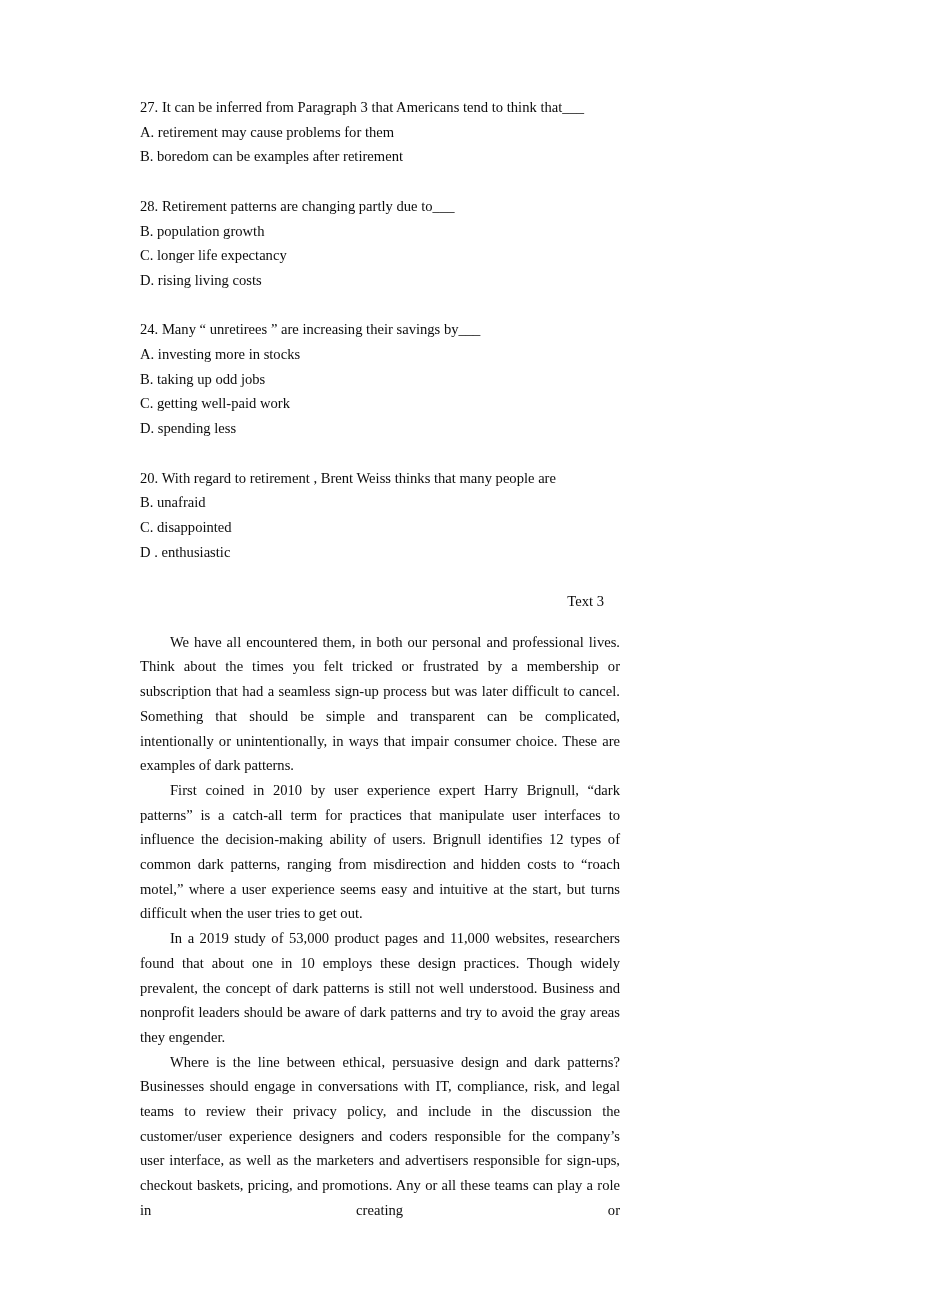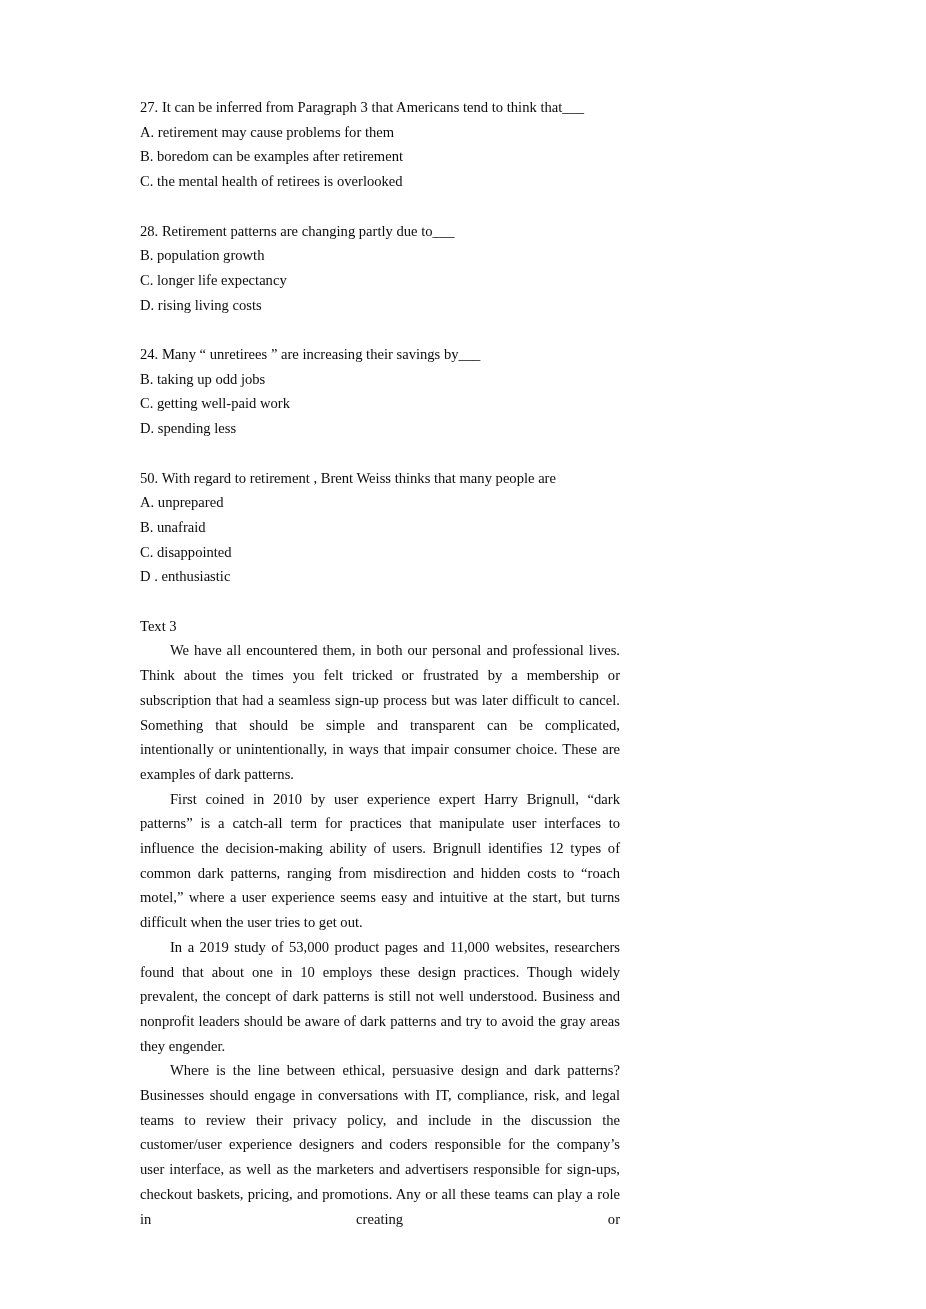--- a/index.html
+++ b/index.html
@@ -21,24 +21,24 @@
     overflow: hidden;
   }
   .question {
     margin: 0 0 24.7px 0;
   }
   .question p {
     margin: 0;
     white-space: nowrap;
   }
   .passage-title {
-    margin: 0;
+    margin: 16px;
     font-size: inherit;
     font-weight: 400;
-    text-align: left;
+    text-align: right;
   }
   .passage p.para {
     margin: 0;
     text-align: justify;
     text-indent: 30px;
   }
   .passage p.para-cut {
     text-align-last: justify;
   }
 </style>
@@ -46,40 +46,39 @@
 <body>
 
 <div class="page">
 
   <section class="questions">
 
     <div class="question">
       <p>27. It can be inferred from Paragraph 3 that Americans tend to think that___</p>
       <p>A. retirement may cause problems for them</p>
       <p>B. boredom can be examples after retirement</p>
-      <p>C. the mental health of retirees is overlooked</p>
     </div>
 
     <div class="question">
       <p>28. Retirement patterns are changing partly due to___</p>
       <p>B. population growth</p>
       <p>C. longer life expectancy</p>
       <p>D. rising living costs</p>
     </div>
 
     <div class="question">
       <p>24. Many “ unretirees ” are increasing their savings by___</p>
+      <p>A. investing more in stocks</p>
       <p>B. taking up odd jobs</p>
       <p>C. getting well-paid work</p>
       <p>D. spending less</p>
     </div>
 
     <div class="question">
-      <p>50. With regard to retirement , Brent Weiss thinks that many people are</p>
-      <p>A. unprepared</p>
+      <p>20. With regard to retirement , Brent Weiss thinks that many people are</p>
       <p>B. unafraid</p>
       <p>C. disappointed</p>
       <p>D . enthusiastic</p>
     </div>
 
   </section>
 
   <section class="passage">
     <h3 class="passage-title">Text 3</h3>
     <p class="para">We have all encountered them, in both our personal and professional lives. Think about the times you felt tricked or frustrated by a membership or subscription that had a seamless sign-up process but was later difficult to cancel. Something that should be simple and transparent can be complicated, intentionally or unintentionally, in ways that impair consumer choice. These are examples of dark patterns.</p>

